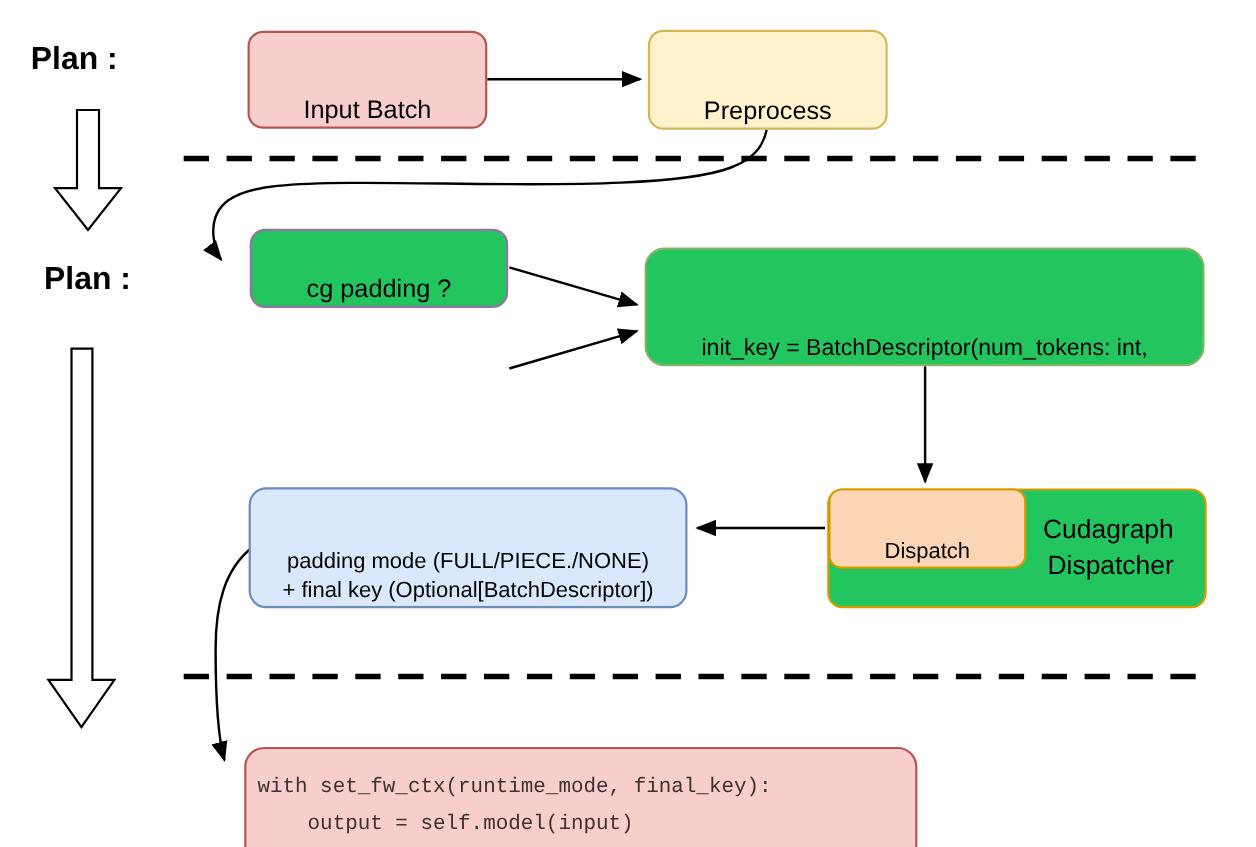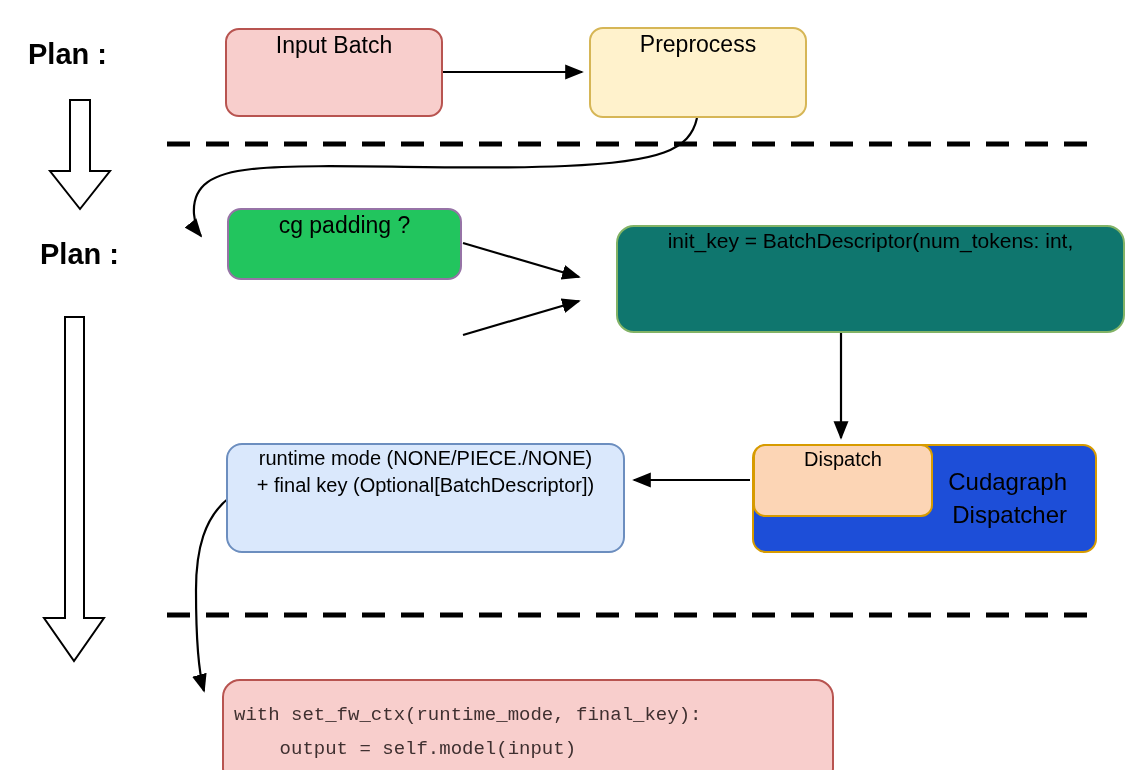--- a/index.html
+++ b/index.html
@@ -24,32 +24,32 @@
     white-space: nowrap;
   }
   .node {
     position: absolute;
     box-sizing: border-box;
     border: 2px solid #000;
     border-radius: 14px;
     display: flex;
     flex-direction: column;
     align-items: center;
-    justify-content: flex-start;
+    justify-content: flex-end;
     text-align: center;
     color: #000000;
     line-height: 1.35;
   }
   .node span { display: block; }
   .n-inputbatch { background: #f8cecc; border-color: #b85450; font-size: 23px; }
   .n-preprocess { background: #fff2cc; border-color: #d6b656; font-size: 23px; }
   .n-purple     { background: #22c55e; border-color: #9673a6; font-size: 23px; }
-  .n-green      { background: #0f766e; border-color: #82b366; font-size: 21px; border-radius: 18px; margin-left: 30px; }
+  .n-green      { background: #22c55e; border-color: #82b366; font-size: 21px; border-radius: 18px; }
   .n-blue       { background: #dae8fc; border-color: #6c8ebf; font-size: 20px; border-radius: 16px; }
-  .n-orange-outer { background: #1d4ed8; border-color: #d79b00; font-size: 24px; border-radius: 14px;
+  .n-orange-outer { background: #22c55e; border-color: #d79b00; font-size: 24px; border-radius: 14px;
                     justify-content: center; align-items: flex-end; padding-right: 28px; padding-left: 48px; }
   .n-orange-inner { background: #fcd5b5; border-color: #d79b00; font-size: 20px; border-radius: 12px; }
   .n-code {
     background: #f8cecc; border-color: #b85450; border-radius: 18px;
     align-items: flex-start; justify-content: center;
     font-family: "Liberation Mono", "DejaVu Sans Mono", monospace;
     font-size: 19px; color: #3f3030; line-height: 1.75;
     padding-left: 10px; text-align: left; margin-top: 36px;
   }
   .n-code span { white-space: pre; }
@@ -106,21 +106,21 @@
 
   <div class="node n-orange-outer" style="left:752px; top:444px; width:345px; height:109px;">
     <span>Cudagraph</span>
     <span>Dispatcher</span>
   </div>
   <div class="node n-orange-inner" style="left:753px; top:444px; width:180px; height:73px;">
     <span>Dispatch</span>
   </div>
 
   <div class="node n-blue" style="left:226px; top:443px; width:399px; height:110px;">
-    <span>runtime mode (NONE/PIECE./NONE)</span>
+    <span>padding mode (FULL/PIECE./NONE)</span>
     <span>+ final key (Optional[BatchDescriptor])</span>
   </div>
 
   <div class="node n-code" style="left:222px; top:643px; width:612px; height:107px;">
     <span>with set_fw_ctx(runtime_mode, final_key):</span>
     <span>    output = self.model(input)</span>
   </div>
 
 </div>
 

